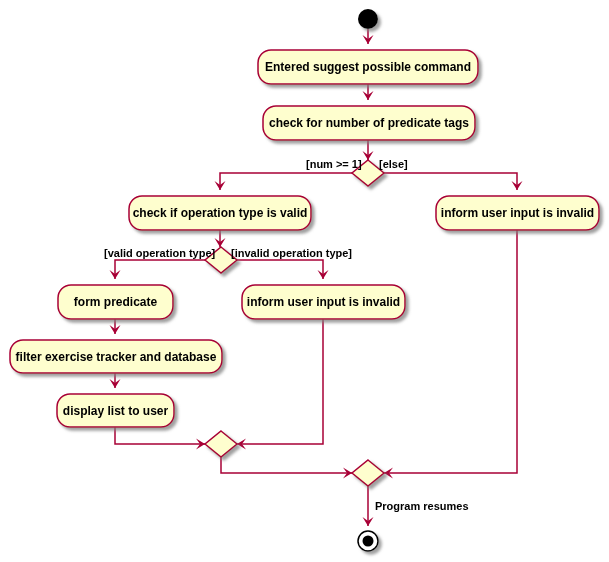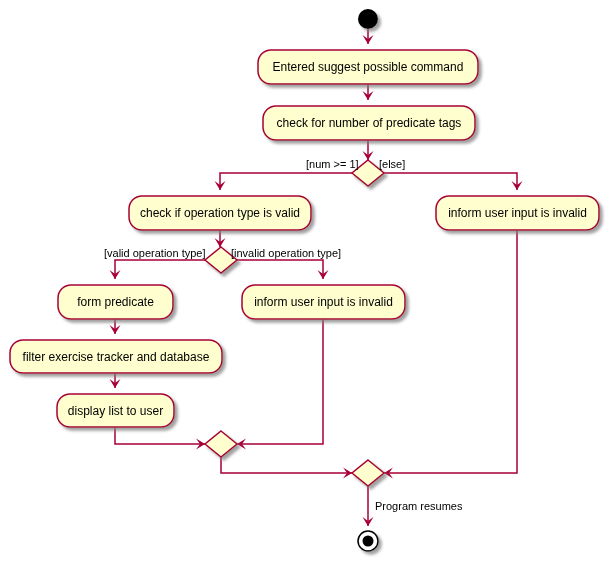--- a/index.html
+++ b/index.html
@@ -10,20 +10,21 @@
   body {
     width: 609px;
     height: 562px;
     font-family: "Liberation Sans", sans-serif;
     overflow: hidden;
   }
   #diagram-root {
     position: relative;
     width: 609px;
     height: 540px;
+    font-weight: bold;
   }
   svg#activity-diagram {
     display: block;
     width: 609px;
     height: 562px;
   }
   .node-label {
     font-family: "Liberation Sans", sans-serif;
     font-size: 12px;
     fill: #000000;

